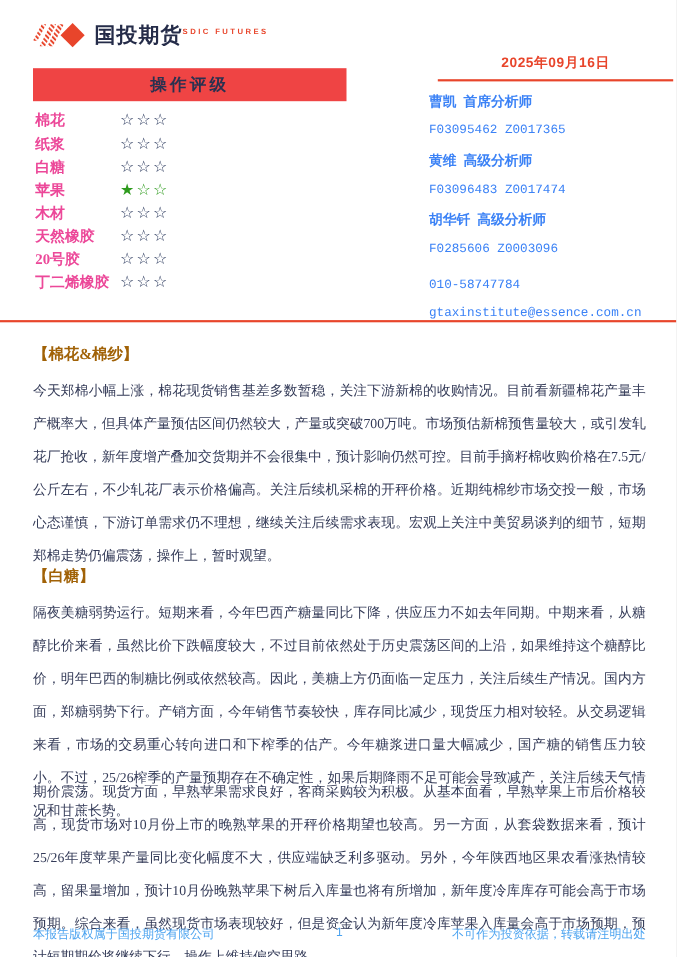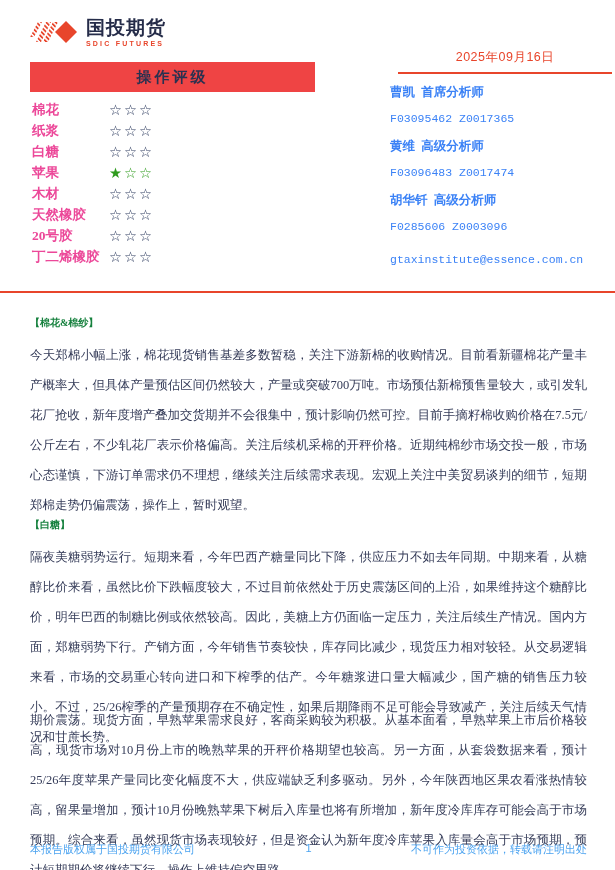--- a/index.html
+++ b/index.html
@@ -2,36 +2,36 @@
 <html><head>
 <meta charset="utf-8">
 <style>
   html,body{margin:0;padding:0;background:#e9e9e9;}
   .page{position:relative;width:615px;height:870px;background:#ffffff;margin:0 auto;
         font-family:"Liberation Sans","DejaVu Sans",sans-serif;overflow:hidden;}
 
   
   .logo{position:absolute;left:28px;top:15px;display:flex;align-items:center;}
   .logo-marks{width:52px;height:34px;margin-right:6px;}
-  .logo-text{display:flex;flex-direction:column;line-height:1;justify-content:space-between;}
+  .logo-text{display:flex;flex-direction:row;line-height:1;justify-content:space-between;}
   .logo-cn{font-family:"Liberation Serif","DejaVu Serif",serif;font-size:19px;font-weight:bold;
            color:#252c49;letter-spacing:1px;}
   .logo-en{font-size:7px;font-weight:bold;color:#e8452b;letter-spacing:2.2px;margin-top:3px;}
 
   
   .banner{position:absolute;left:403px;top:13px;width:209px;height:30px;}
   .banner-main{position:absolute;left:4px;right:16px;top:0;bottom:0;background:#242a47;
                transform:skewX(-20deg);}
   .banner-sliver{position:absolute;right:1px;top:0;bottom:0;width:7px;background:#242a47;
                transform:skewX(-20deg);}
   .banner-label{position:absolute;left:0;right:14px;top:0;bottom:0;display:flex;align-items:center;
                justify-content:center;color:#ffffff;font-family:"Liberation Serif",serif;
                font-size:13px;font-weight:bold;letter-spacing:5px;}
   .report-date{position:absolute;left:398px;top:49px;width:214px;text-align:center;
-               color:#e8452b;font-size:12.5px;font-weight:normal;letter-spacing:.5px;
+               color:#e8452b;font-size:12.5px;font-weight:bold;letter-spacing:.5px;
                padding-bottom:6px;border-bottom:2px solid #e8452b;}
 
   
   .rating-banner{position:absolute;left:30px;top:62px;width:285px;height:30px;background:#ef4444;
                display:flex;align-items:center;justify-content:center;}
   .rating-title{font-family:"Liberation Serif",serif;font-size:15px;font-weight:bold;
                color:#2a3150;letter-spacing:3px;}
   .ratings{position:absolute;left:32px;top:99px;width:290px;}
   .rating-row{display:flex;align-items:center;height:21px;}
   .rating-label{min-width:68px;margin-right:9px;font-family:"Liberation Serif",serif;
@@ -47,22 +47,22 @@
            line-height:16px;margin-bottom:11px;}
   .contact{margin-top:17px;}
   .contact div{font-family:"Liberation Mono","DejaVu Sans Mono",monospace;font-size:11.5px;
            line-height:16px;margin-bottom:9px;}
 
   .divider{position:absolute;left:0;right:0;top:291px;height:2px;background:#e8452b;}
 
   
   .section{position:absolute;left:30px;width:557px;}
   .sec-1{top:308px;} .sec-2{top:510px;} .sec-3{top:703px;}
-  .sec-heading{font-family:"Liberation Serif",serif;font-size:10px;font-weight:bold;
-               color:#15803d;line-height:30px;margin:0;}
+  .sec-heading{font-family:"Liberation Serif",serif;font-size:14px;font-weight:bold;
+               color:#a16207;line-height:30px;margin:0;}
   .sec-body{font-family:"Liberation Serif","DejaVu Serif",serif;font-size:12.5px;color:#343b58;
                line-height:30px;text-align:justify;margin:2px 0 0 0;}
 
   
   .footer{position:absolute;left:30px;right:28px;top:842px;height:16px;font-size:11px;color:#4ba3f0;}
   .footer-left{position:absolute;left:0;top:0;}
   .footer-page{position:absolute;left:0;right:0;top:0;text-align:center;}
   .footer-right{position:absolute;right:0;top:0;}
 </style>
 </head>
@@ -140,20 +140,21 @@
       <span>黄维</span>&nbsp;
       <span>高级分析师</span>
     </div>
     <div class="an-code">F03096483 Z0017474</div>
     <div class="an-name">
       <span>胡华钎</span>&nbsp;
       <span>高级分析师</span>
     </div>
     <div class="an-code">F0285606 Z0003096</div>
     <div class="contact">
+      <div>010-58747784</div>
       <div>gtaxinstitute@essence.com.cn</div>
     </div>
   </div>
 
   <div class="divider"></div>
 
   <div class="section sec-1">
     <h3 class="sec-heading">【棉花&amp;棉纱】</h3>
     <p class="sec-body">今天郑棉小幅上涨，棉花现货销售基差多数暂稳，关注下游新棉的收购情况。目前看新疆棉花产量丰产概率大，但具体产量预估区间仍然较大，产量或突破700万吨。市场预估新棉预售量较大，或引发轧花厂抢收，新年度增产叠加交货期并不会很集中，预计影响仍然可控。目前手摘籽棉收购价格在7.5元/公斤左右，不少轧花厂表示价格偏高。关注后续机采棉的开秤价格。近期纯棉纱市场交投一般，市场心态谨慎，下游订单需求仍不理想，继续关注后续需求表现。宏观上关注中美贸易谈判的细节，短期郑棉走势仍偏震荡，操作上，暂时观望。</p>
   </div>

